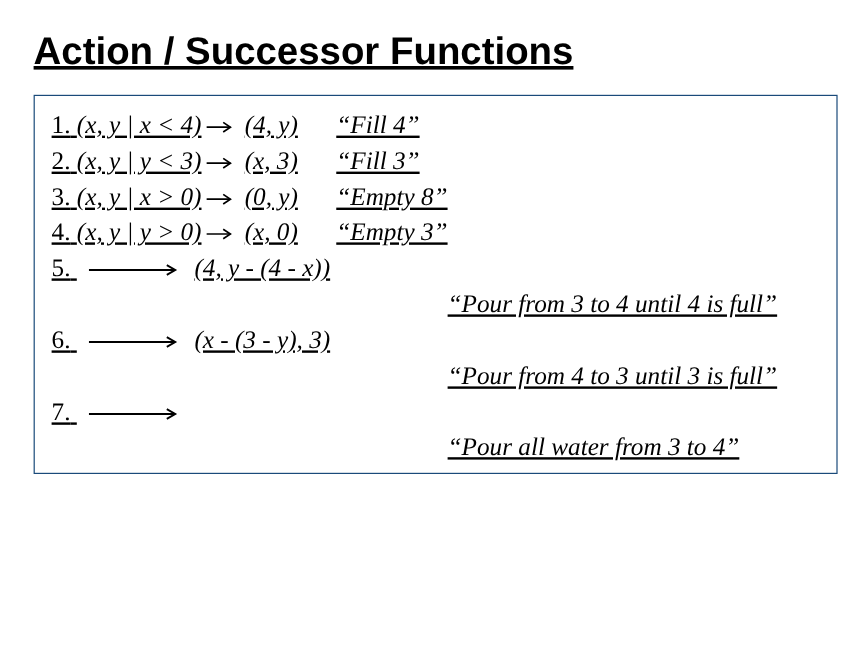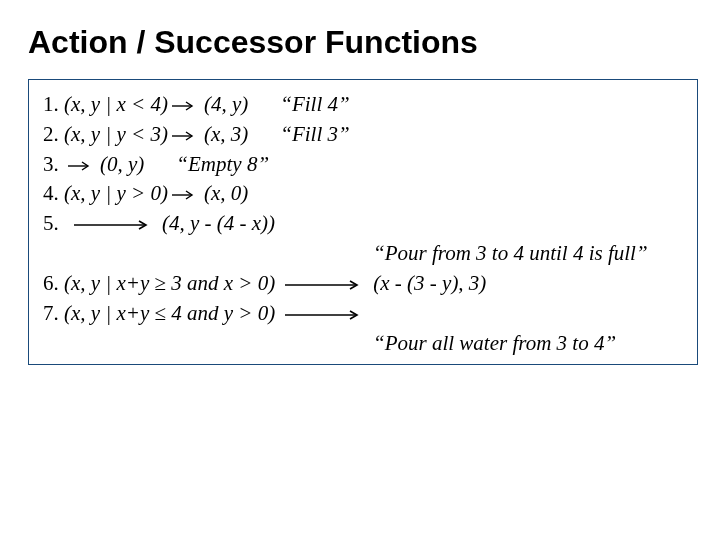--- a/index.html
+++ b/index.html
@@ -7,20 +7,21 @@
     padding: 0;
     width: 720px;
     height: 540px;
     font-family: "Times New Roman", Times, serif;
     background: #fff;
     color: #000;
   }
   .slide {
     padding: 18px 28px;
     box-sizing: border-box;
+    text-decoration: underline;
   }
   .title {
     font-family: Arial, Helvetica, sans-serif;
     font-weight: bold;
     font-size: 32px;
     margin: 6px 0 18px 0;
     color: #000;
   }
   .content-box {
     border: 1.5px solid #1a4a7a;
@@ -91,71 +92,74 @@
             <line x1="0" y1="5" x2="20" y2="5" stroke="#000" stroke-width="1.4"></line>
             <polyline points="14,1 20,5 14,9" fill="none" stroke="#000" stroke-width="1.4"></polyline>
           </svg>
       </span>
       <span class="italic rhs">(x, 3)</span>
       <span class="italic label">“Fill  3”</span>
     </div>
 
     <div class="row">
       <span>3.</span>&nbsp;
+      <span class="italic lhs">(x, y | x &gt; 0)</span>
       <span class="arrow-short">
         <svg width="26" height="10">
             <line x1="0" y1="5" x2="20" y2="5" stroke="#000" stroke-width="1.4"></line>
             <polyline points="14,1 20,5 14,9" fill="none" stroke="#000" stroke-width="1.4"></polyline>
           </svg>
       </span>
       <span class="italic rhs">(0, y)</span>
       <span class="italic label">“Empty 8”</span>
     </div>
 
     <div class="row">
       <span>4.</span>&nbsp;
       <span class="italic lhs">(x, y | y &gt; 0)</span>
       <span class="arrow-short">
         <svg width="26" height="10">
             <line x1="0" y1="5" x2="20" y2="5" stroke="#000" stroke-width="1.4"></line>
             <polyline points="14,1 20,5 14,9" fill="none" stroke="#000" stroke-width="1.4"></polyline>
           </svg>
       </span>
       <span class="italic rhs">(x, 0)</span>
+      <span class="italic label">“Empty 3”</span>
     </div>
 
     <div class="row">
       <span>5.</span>&nbsp;
       <span class="arrow-long">
         <svg width="78" height="10">
             <line x1="0" y1="5" x2="72" y2="5" stroke="#000" stroke-width="1.6"></line>
             <polyline points="65,1 72,5 65,9" fill="none" stroke="#000" stroke-width="1.6"></polyline>
           </svg>
       </span>
       <span class="italic rhs">(4, y - (4 - x))</span>
     </div>
     <div class="row label-line">
       <span class="italic">“Pour from 3 to 4 until 4 is full”</span>
     </div>
 
     <div class="row">
       <span>6.</span>&nbsp;
-      <span class="italic lhs"><span>(x, y | x+y </span><span style="font-style:normal">≥</span><span> 3  and x &gt; 0)</span></span>
       <span class="arrow-long">
         <svg width="78" height="10">
             <line x1="0" y1="5" x2="72" y2="5" stroke="#000" stroke-width="1.6"></line>
             <polyline points="65,1 72,5 65,9" fill="none" stroke="#000" stroke-width="1.6"></polyline>
           </svg>
       </span>
       <span class="italic rhs">(x - (3 - y), 3)</span>
     </div>
+    <div class="row label-line">
+      <span class="italic">“Pour from 4 to 3 until 3 is full”</span>
+    </div>
 
     <div class="row">
       <span>7.</span>&nbsp;
-      <span class="italic lhs"><span>(x, y | x+y </span><span style="font-style:normal">≤</span><span> 4  and y &gt; 0)</span></span>
       <span class="arrow-long">
         <svg width="78" height="10">
             <line x1="0" y1="5" x2="72" y2="5" stroke="#000" stroke-width="1.6"></line>
             <polyline points="65,1 72,5 65,9" fill="none" stroke="#000" stroke-width="1.6"></polyline>
           </svg>
       </span>
     </div>
     <div class="row label-line">
       <span class="italic">“Pour all water from 3 to 4”</span>
     </div>

